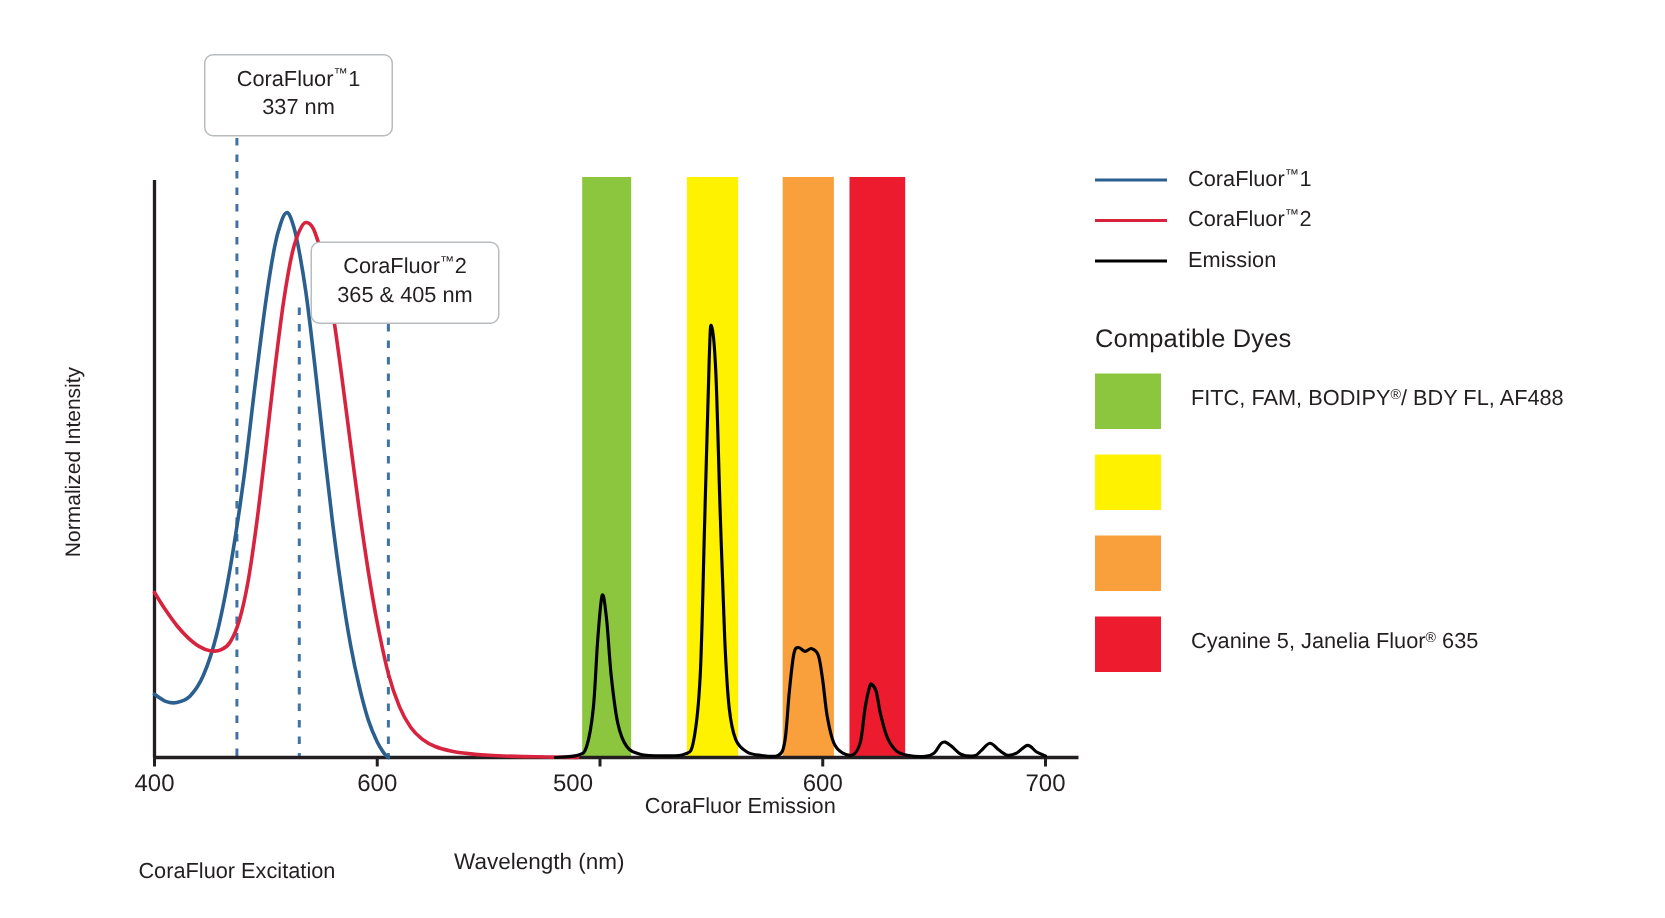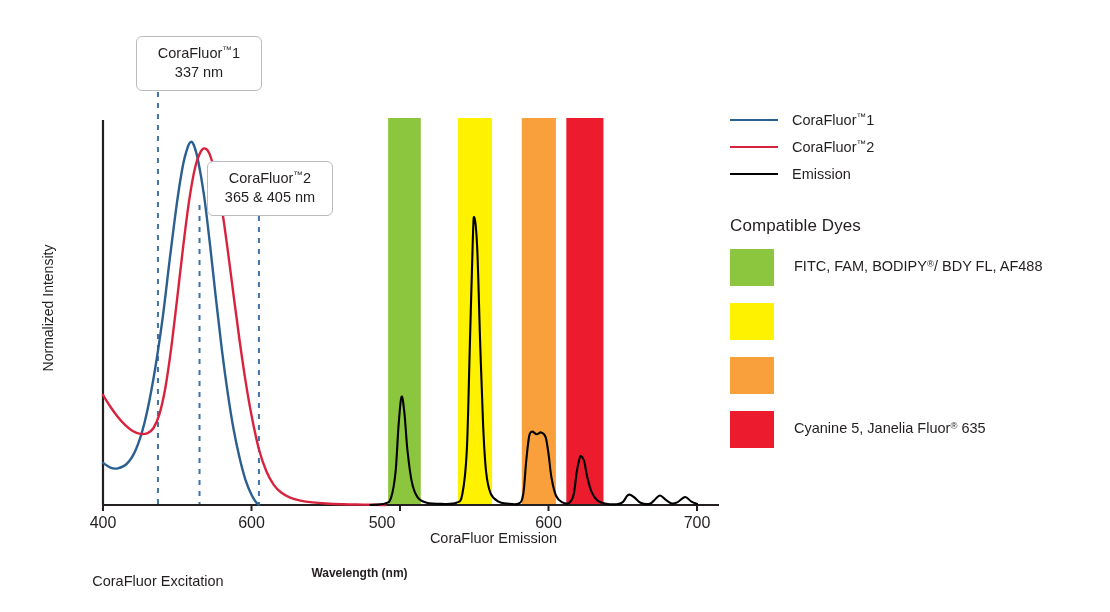--- a/index.html
+++ b/index.html
@@ -49,23 +49,22 @@
     font-size: 14.5px;
     color: #231f20;
     text-align: center;
   }
   #x-axis-title {
     position: absolute;
     left: 0;
     top: 566px;
     width: 719px;
     text-align: center;
-    font-size: 12px;
-    color: #231f20;
-    font-weight: bold;
+    font-size: 15px;
+    color: #231f20;
   }
   #y-axis-title {
     position: absolute;
     left: -42px;
     top: 300px;
     width: 180px;
     text-align: center;
     font-size: 14px;
     color: #231f20;
     transform: rotate(-90deg);

